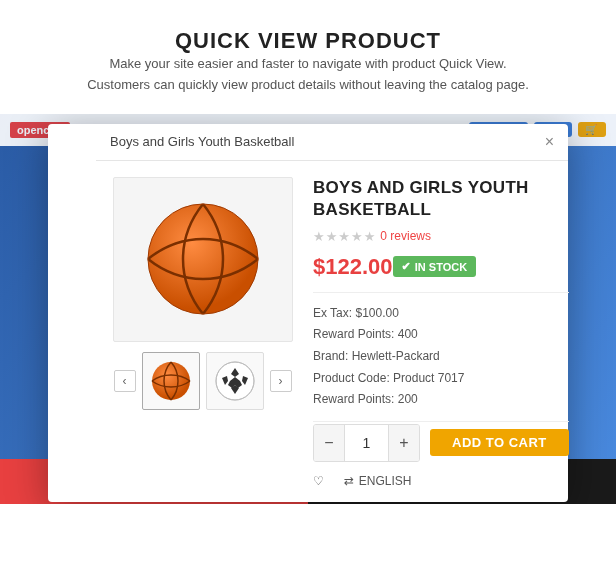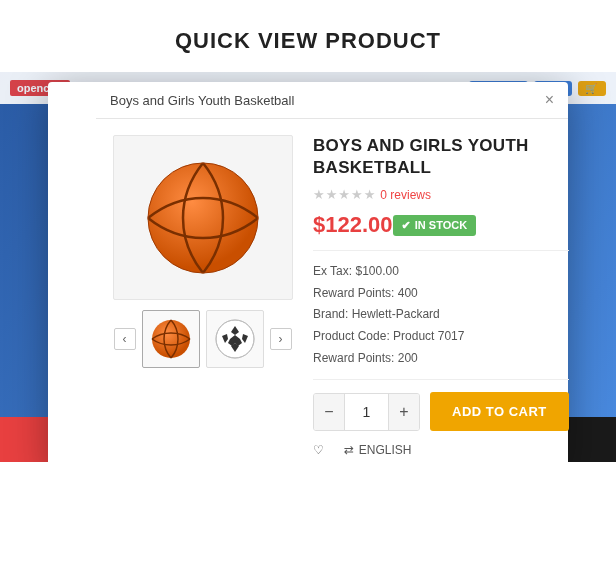--- a/index.html
+++ b/index.html
@@ -201,21 +201,21 @@
       align-items: center;
       gap: 4px;
     }
     .check-icon {
       font-size: 11px;
     }
     .product-details {
       font-size: 12px;
       color: #555;
       line-height: 1.8;
-      margin-bottom: 12px;
+      margin-bottom: 2px;
       border-top: 1px solid #eee;
       border-bottom: 1px solid #eee;
       padding: 10px 0;
     }
 
     
     .actions-row {
       display: flex;
       align-items: center;
       gap: 10px;
@@ -250,21 +250,21 @@
       font-size: 14px;
       color: #333;
       outline: none;
     }
     .add-to-cart-btn {
       background: #f0a500;
       color: #fff;
       border: none;
       border-radius: 3px;
       padding: 0 22px;
-      height: 39px;
+      height: 27px;
       font-size: 13px;
       font-weight: bold;
       cursor: pointer;
       letter-spacing: 0.5px;
       white-space: nowrap;
     }
 
     
     .secondary-actions {
       display: flex;
@@ -362,20 +362,24 @@
       color: #f0a500;
       font-size: 18px;
       font-weight: 900;
     }
   </style>
 </head>
 <body>
 
 <div class="top-section">
   <h1>QUICK VIEW PRODUCT</h1>
+  <p>
+    <span>Make your site easier and faster to navigate with product Quick View.</span><br>
+    <span>Customers can quickly view product details without leaving the catalog page.</span>
+  </p>
 </div>
 
 <div class="store-bg">
   <div class="store-bg-inner"></div>
 
   <div class="store-header">
     <div class="store-logo-block">
       <span>opencart</span>
     </div>
     <div class="store-header-right">

